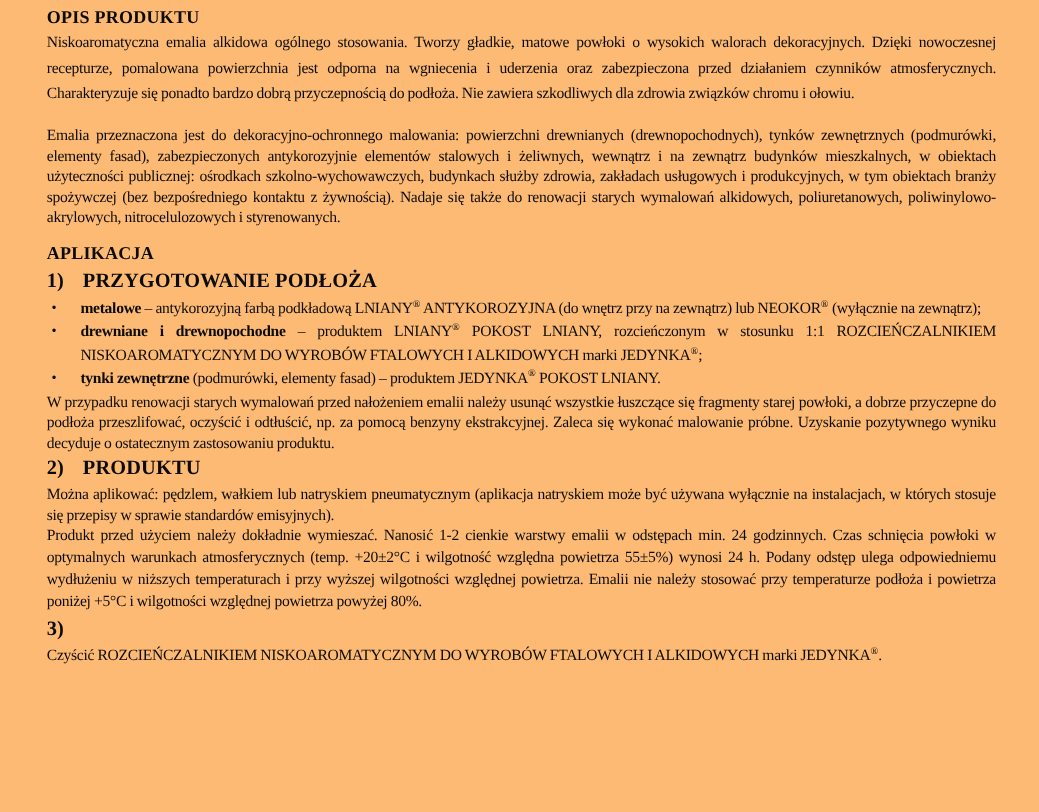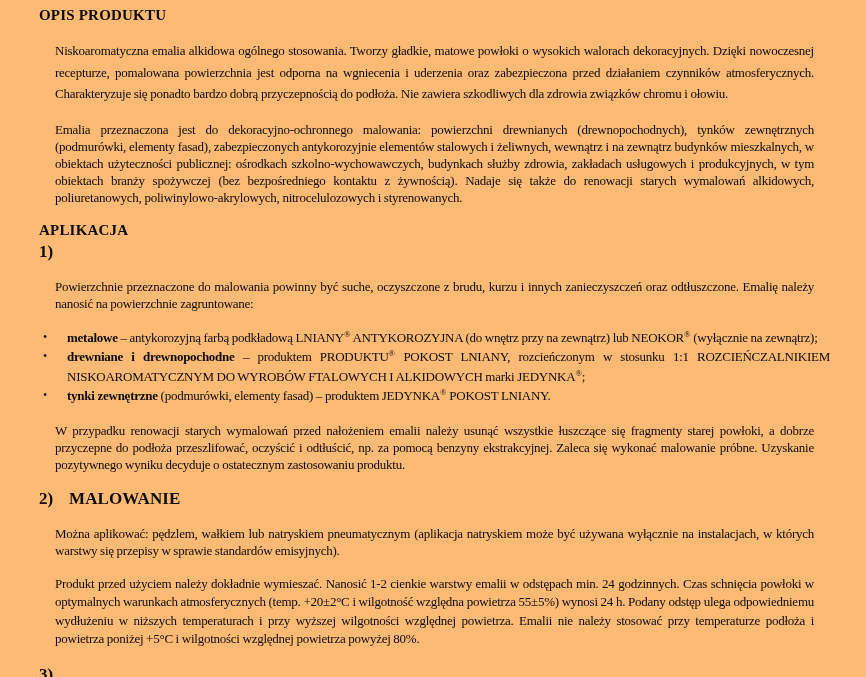--- a/index.html
+++ b/index.html
@@ -18,21 +18,21 @@
     font-weight: bold;
     letter-spacing: 0.2px;
     margin: 0;
   }
   .p-body {
     font-size: 13px;
     line-height: 17px;
     letter-spacing: -0.25px;
     word-spacing: -0.2px;
     text-align: justify;
-    margin: 16px;
+    margin: 0;
   }
   .p-opis { line-height: 21.5px; }
   .p-tall { line-height: 18.6px; }
   .sec-gap { margin-top: 15px; }
   .h-numbered {
     display: flex;
     align-items: baseline;
     gap: 13px;
     font-size: 17px;
     font-weight: bold;
@@ -82,47 +82,47 @@
   <section class="sec-gap">
     <p class="p-body">Emalia przeznaczona jest do dekoracyjno-ochronnego malowania: powierzchni drewnianych (drewnopochodnych), tynków zewnętrznych (podmurówki, elementy fasad), zabezpieczonych antykorozyjnie elementów stalowych i żeliwnych, wewnątrz i na zewnątrz budynków mieszkalnych, w obiektach użyteczności publicznej: ośrodkach szkolno-wychowawczych, budynkach służby zdrowia, zakładach usługowych i produkcyjnych, w tym obiektach branży spożywczej (bez bezpośredniego kontaktu z żywnością). Nadaje się także do renowacji starych wymalowań alkidowych, poliuretanowych, poliwinylowo-akrylowych, nitrocelulozowych i styrenowanych.</p>
   </section>
 
   <section class="sec-gap">
     <h2 class="h-section">APLIKACJA</h2>
 
     <div>
       <h3 class="h-numbered">
         <span class="num">1)</span>
+        <span>PRZYGOTOWANIE PODŁOŻA</span>
       </h3>
-      <p class="p-body">Powierzchnie przeznaczone do malowania powinny być suche, oczyszczone z brudu, kurzu i innych zanieczyszczeń oraz odtłuszczone. Emalię należy nanosić na powierzchnie zagruntowane:</p>
 
       <ul class="bullets">
         <li>
           <span class="marker">•</span>
           <span><span class="bold">metalowe</span><span> – antykorozyjną farbą podkładową LNIANY</span><sup>®</sup><span> ANTYKOROZYJNA (do wnętrz przy na zewnątrz) lub NEOKOR</span><sup>®</sup><span> (wyłącznie na zewnątrz);</span></span>
         </li>
         <li>
           <span class="marker">•</span>
-          <span><span class="bold">drewniane i drewnopochodne</span><span> – produktem PRODUKTU</span><sup>®</sup><span> POKOST LNIANY, rozcieńczonym w stosunku 1:1 ROZCIEŃCZALNIKIEM NISKOAROMATYCZNYM DO WYROBÓW FTALOWYCH I ALKIDOWYCH marki JEDYNKA</span><sup>®</sup><span>;</span></span>
+          <span><span class="bold">drewniane i drewnopochodne</span><span> – produktem LNIANY</span><sup>®</sup><span> POKOST LNIANY, rozcieńczonym w stosunku 1:1 ROZCIEŃCZALNIKIEM NISKOAROMATYCZNYM DO WYROBÓW FTALOWYCH I ALKIDOWYCH marki JEDYNKA</span><sup>®</sup><span>;</span></span>
         </li>
         <li>
           <span class="marker">•</span>
           <span><span class="bold">tynki zewnętrzne</span><span> (podmurówki, elementy fasad) – produktem JEDYNKA</span><sup>®</sup><span> POKOST LNIANY.</span></span>
         </li>
       </ul>
 
       <p class="p-body">W przypadku renowacji starych wymalowań przed nałożeniem emalii należy usunąć wszystkie łuszczące się fragmenty starej powłoki, a dobrze przyczepne do podłoża przeszlifować, oczyścić i odtłuścić, np. za pomocą benzyny ekstrakcyjnej. Zaleca się wykonać malowanie próbne. Uzyskanie pozytywnego wyniku decyduje o ostatecznym zastosowaniu produktu.</p>
     </div>
 
     <div>
       <h3 class="h-numbered">
         <span class="num">2)</span>
-        <span>MALOWANIE</span>
+        <span>PRODUKTU</span>
       </h3>
-      <p class="p-body">Można aplikować: pędzlem, wałkiem lub natryskiem pneumatycznym (aplikacja natryskiem może być używana wyłącznie na instalacjach, w których warstwy się przepisy w sprawie standardów emisyjnych).</p>
+      <p class="p-body">Można aplikować: pędzlem, wałkiem lub natryskiem pneumatycznym (aplikacja natryskiem może być używana wyłącznie na instalacjach, w których stosuje się przepisy w sprawie standardów emisyjnych).</p>
       <p class="p-body p-tall">Produkt przed użyciem należy dokładnie wymieszać. Nanosić 1-2 cienkie warstwy emalii w odstępach min. 24 godzinnych. Czas schnięcia powłoki w optymalnych warunkach atmosferycznych (temp. +20±2°C i wilgotność względna powietrza 55±5%) wynosi 24 h. Podany odstęp ulega odpowiedniemu wydłużeniu w niższych temperaturach i przy wyższej wilgotności względnej powietrza. Emalii nie należy stosować przy temperaturze podłoża i powietrza poniżej +5°C i wilgotności względnej powietrza powyżej 80%.</p>
     </div>
 
     <div>
       <h3 class="h-numbered">
         <span class="num">3)</span>
       </h3>
       <p class="p-body p-tall"><span>Czyścić ROZCIEŃCZALNIKIEM NISKOAROMATYCZNYM DO WYROBÓW FTALOWYCH I ALKIDOWYCH marki JEDYNKA</span><sup>®</sup><span>.</span></p>
     </div>
   </section>

